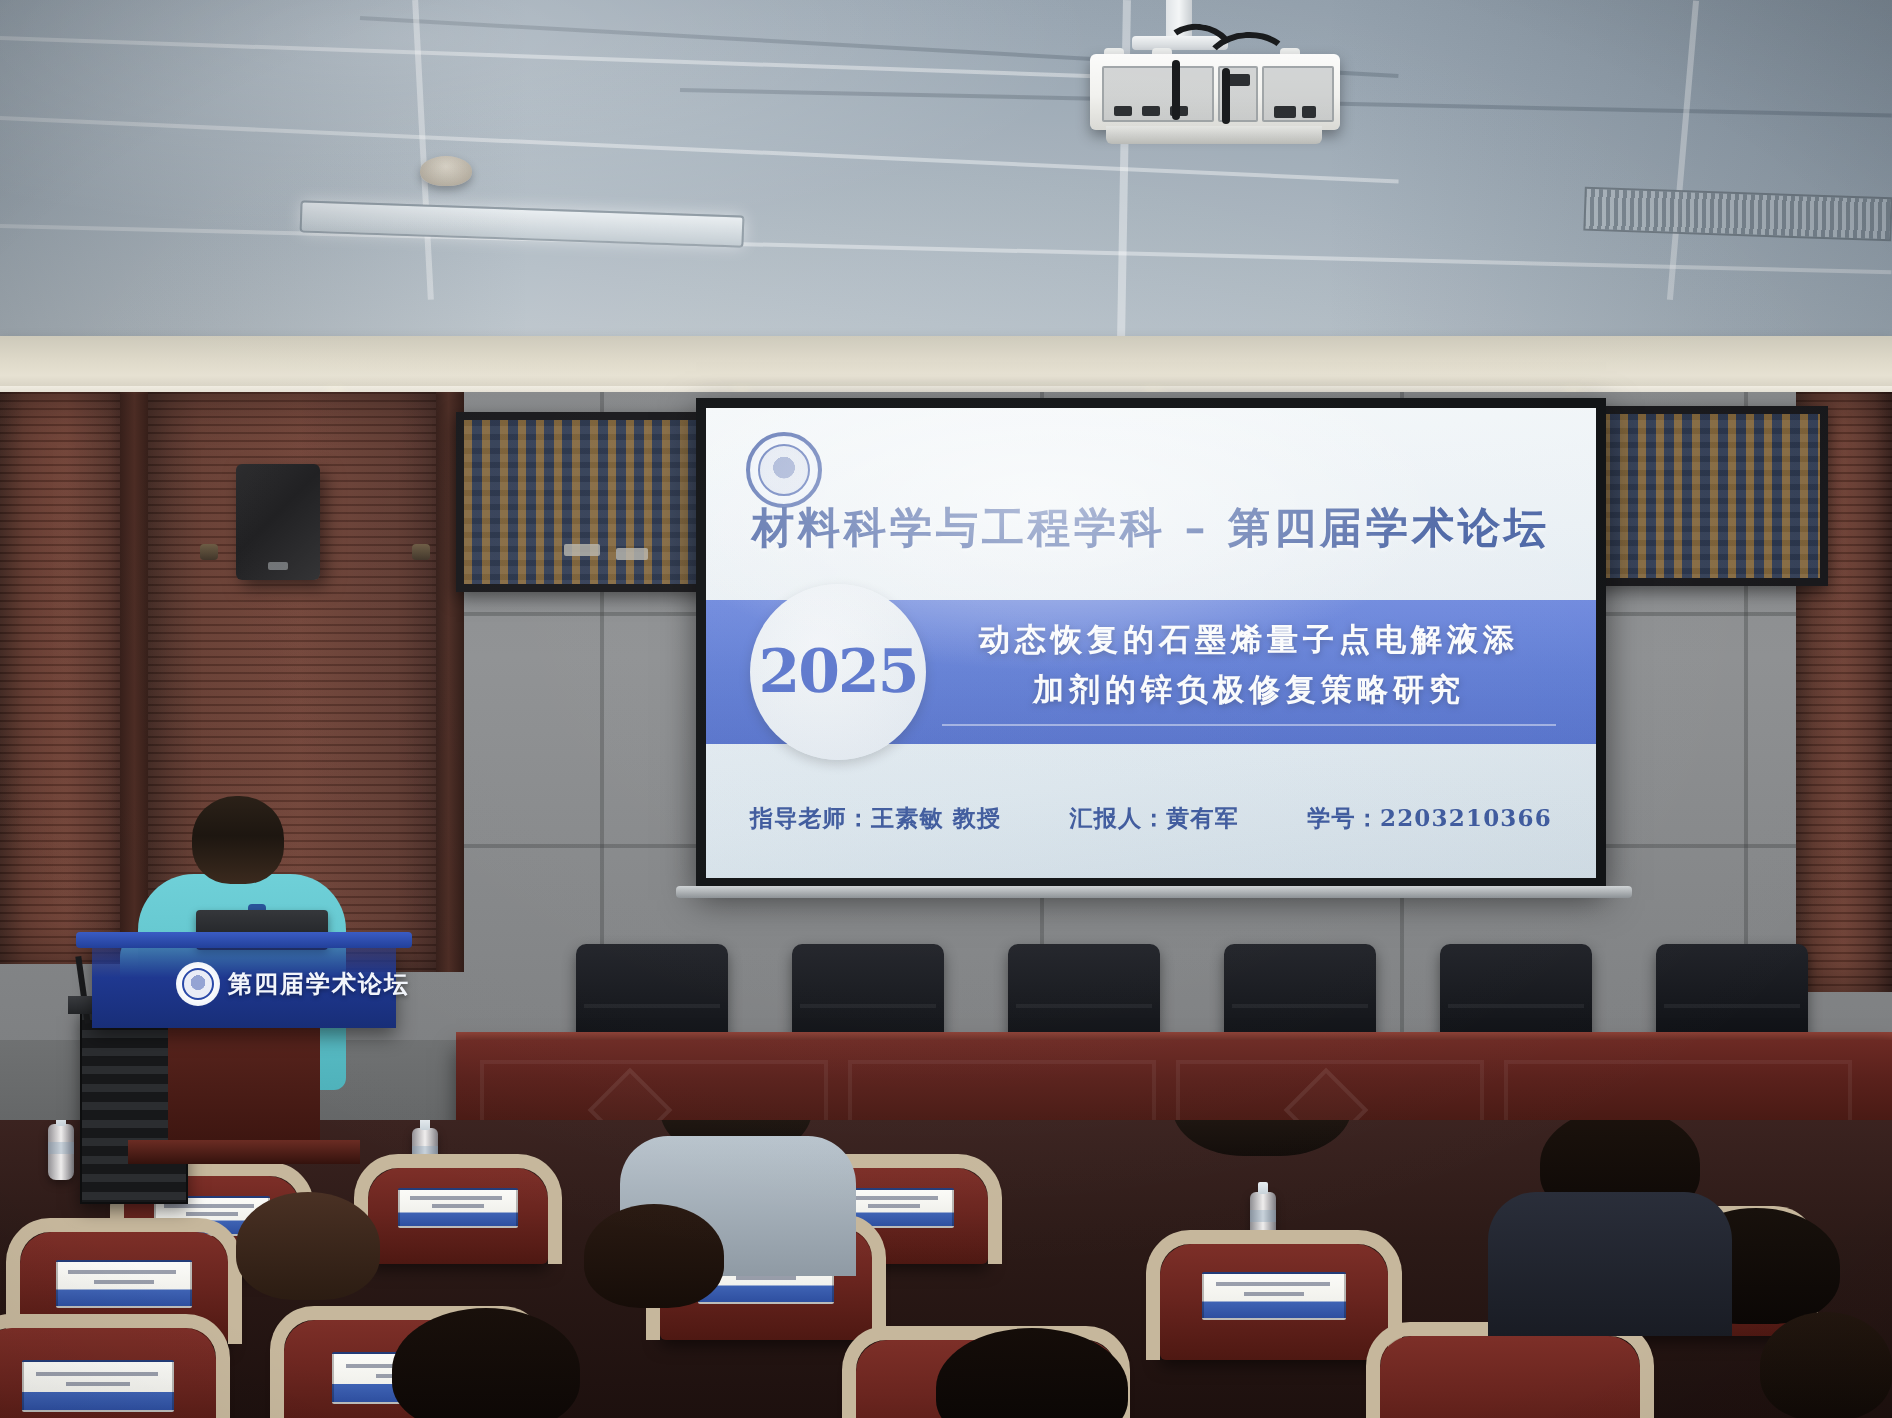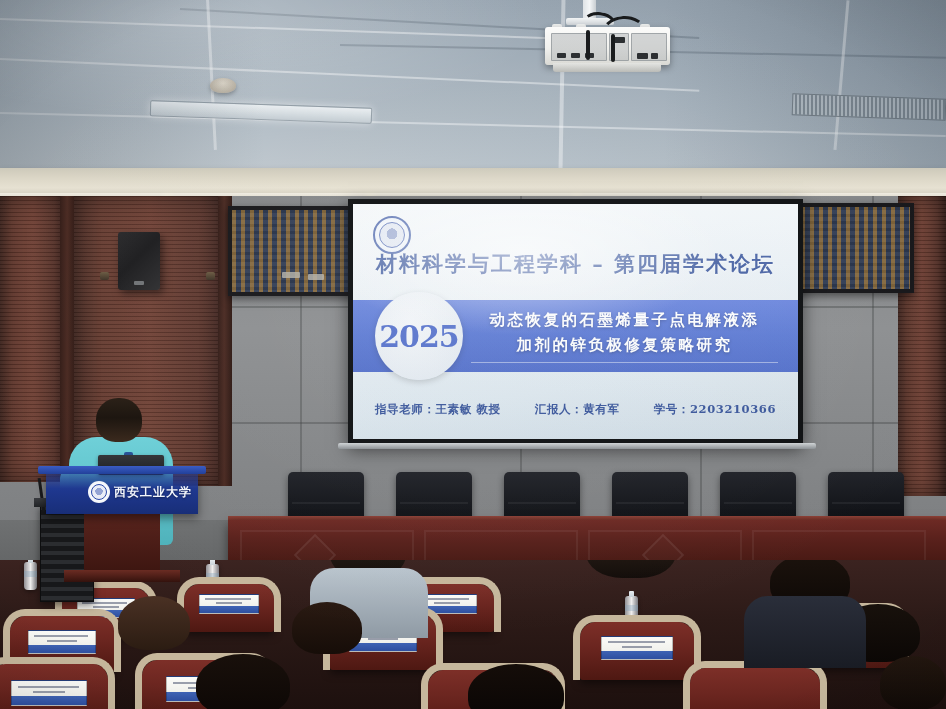--- a/index.html
+++ b/index.html
@@ -584,21 +584,21 @@
     <div class="presenter-face"></div>
     <div class="presenter-body"></div>
     <div class="presenter-logo"></div>
   </div>
 
   <div class="laptop"></div>
   <div class="mic-stand"></div>
   <div class="podium-bevel"></div>
   <div class="podium"></div>
   <div class="podium-seal"></div>
-  <div class="podium-text">西安工业大学</div>
+  <div class="podium-text">第四届学术论坛</div>
   <div class="podium-stem"></div>
   <div class="podium-foot"></div>
   <div class="rack-top"></div>
   <div class="rack"></div>
 
   <div class="audience">
     <div class="aud-bg"></div>
 
     <div class="bottle" style="left:24px;top:2px;"></div>
     <div class="bottle" style="left:105px;top:0px;"></div>

